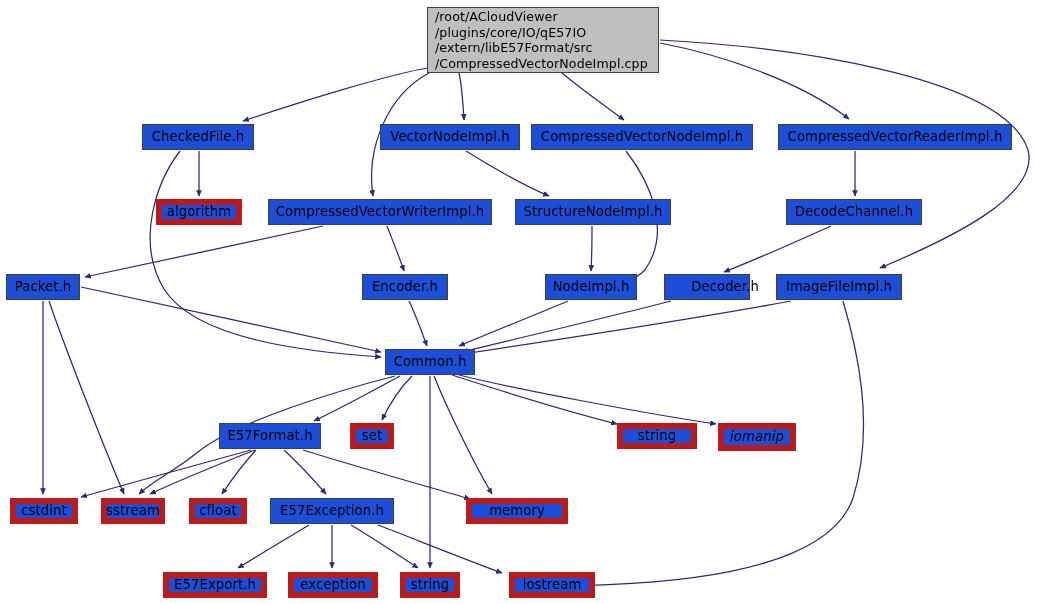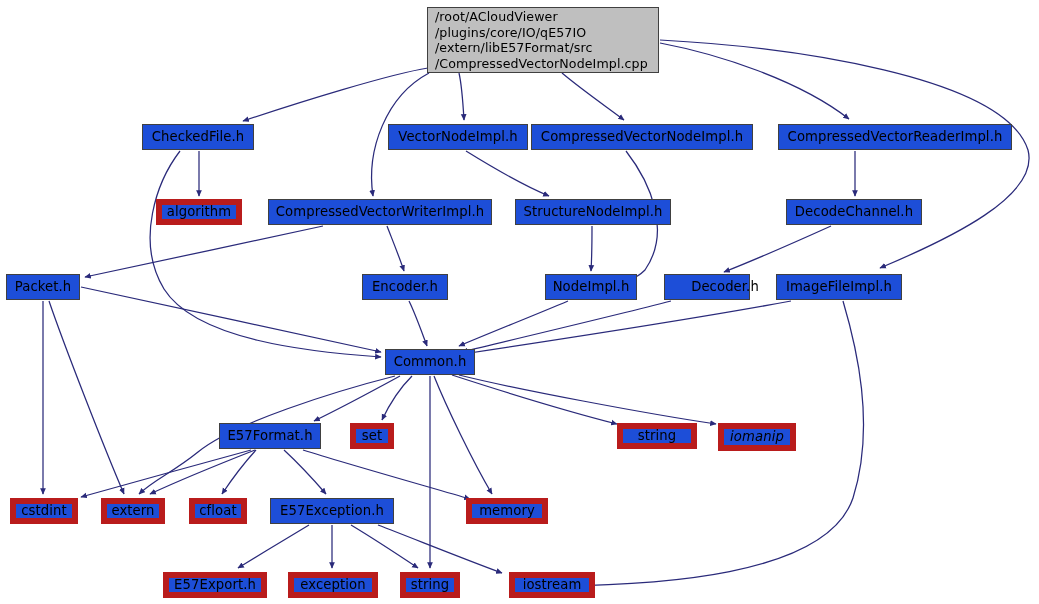--- a/index.html
+++ b/index.html
@@ -65,40 +65,40 @@
         <path d="M 351,525 C 371,537 397,554 418,568" marker-end="url(#arrow)"></path>
         <path d="M 378,525 C 412,538 464,559 502,573" marker-end="url(#arrow)"></path>
       </g>
   </svg>
   <div id="node-layer">
       <div class="node root" style="left: 427px; top: 7px; width: 232px; height: 66px;">/root/ACloudViewer
 /plugins/core/IO/qE57IO
 /extern/libE57Format/src
 /CompressedVectorNodeImpl.cpp</div>
       <div class="node hdr" style="left: 142px; top: 124px; width: 112px; height: 26px;">CheckedFile.h</div>
-      <div class="node hdr" style="left: 388px; top: 124px; width: 140px; height: 26px;">VectorNodeImpl.h</div>
+      <div class="node hdr" style="left: 380px; top: 124px; width: 140px; height: 26px;">VectorNodeImpl.h</div>
       <div class="node hdr" style="left: 531px; top: 124px; width: 222px; height: 26px;">CompressedVectorNodeImpl.h</div>
       <div class="node hdr" style="left: 778px; top: 124px; width: 234px; height: 26px;">CompressedVectorReaderImpl.h</div>
       <div class="node sys" style="left: 156px; top: 199px; width: 86px; height: 26px;">algorithm</div>
       <div class="node hdr" style="left: 268px; top: 199px; width: 224px; height: 26px;">CompressedVectorWriterImpl.h</div>
       <div class="node hdr" style="left: 515px; top: 199px; width: 156px; height: 26px;">StructureNodeImpl.h</div>
       <div class="node hdr" style="left: 786px; top: 199px; width: 136px; height: 26px;">DecodeChannel.h</div>
       <div class="node hdr" style="left: 6px; top: 274px; width: 74px; height: 26px;">Packet.h</div>
       <div class="node hdr" style="left: 362px; top: 274px; width: 86px; height: 26px;">Encoder.h</div>
       <div class="node hdr" style="left: 545px; top: 274px; width: 92px; height: 26px;">NodeImpl.h</div>
       <div class="node hdr" style="left: 664px; top: 274px; width: 86px; height: 26px; padding-left: 36px;">Decoder.h</div>
       <div class="node hdr" style="left: 776px; top: 274px; width: 126px; height: 26px;">ImageFileImpl.h</div>
       <div class="node hdr" style="left: 385px; top: 349px; width: 90px; height: 26px;">Common.h</div>
       <div class="node hdr" style="left: 219px; top: 423px; width: 102px; height: 26px;">E57Format.h</div>
       <div class="node sys" style="left: 350px; top: 423px; width: 44px; height: 26px;">set</div>
       <div class="node sys" style="left: 617px; top: 423px; width: 80px; height: 26px;">string</div>
       <div class="node sys" style="left: 718px; top: 423px; width: 78px; height: 28px; font-style: italic;">iomanip</div>
       <div class="node sys" style="left: 10px; top: 498px; width: 68px; height: 26px;">cstdint</div>
-      <div class="node sys" style="left: 101px; top: 498px; width: 64px; height: 26px;">extern</div>
+      <div class="node sys" style="left: 101px; top: 498px; width: 64px; height: 26px;">sstream</div>
       <div class="node sys" style="left: 189px; top: 498px; width: 58px; height: 26px;">cfloat</div>
       <div class="node hdr" style="left: 270px; top: 498px; width: 124px; height: 26px;">E57Exception.h</div>
-      <div class="node sys" style="left: 466px; top: 498px; width: 82px; height: 26px;">memory</div>
+      <div class="node sys" style="left: 466px; top: 498px; width: 102px; height: 26px;">memory</div>
       <div class="node sys" style="left: 163px; top: 572px; width: 104px; height: 26px;">E57Export.h</div>
       <div class="node sys" style="left: 288px; top: 572px; width: 90px; height: 26px;">exception</div>
       <div class="node sys" style="left: 400px; top: 572px; width: 60px; height: 26px;">string</div>
       <div class="node sys" style="left: 509px; top: 572px; width: 86px; height: 26px;">iostream</div>
     </div>
 </div>
 
 </body></html>

